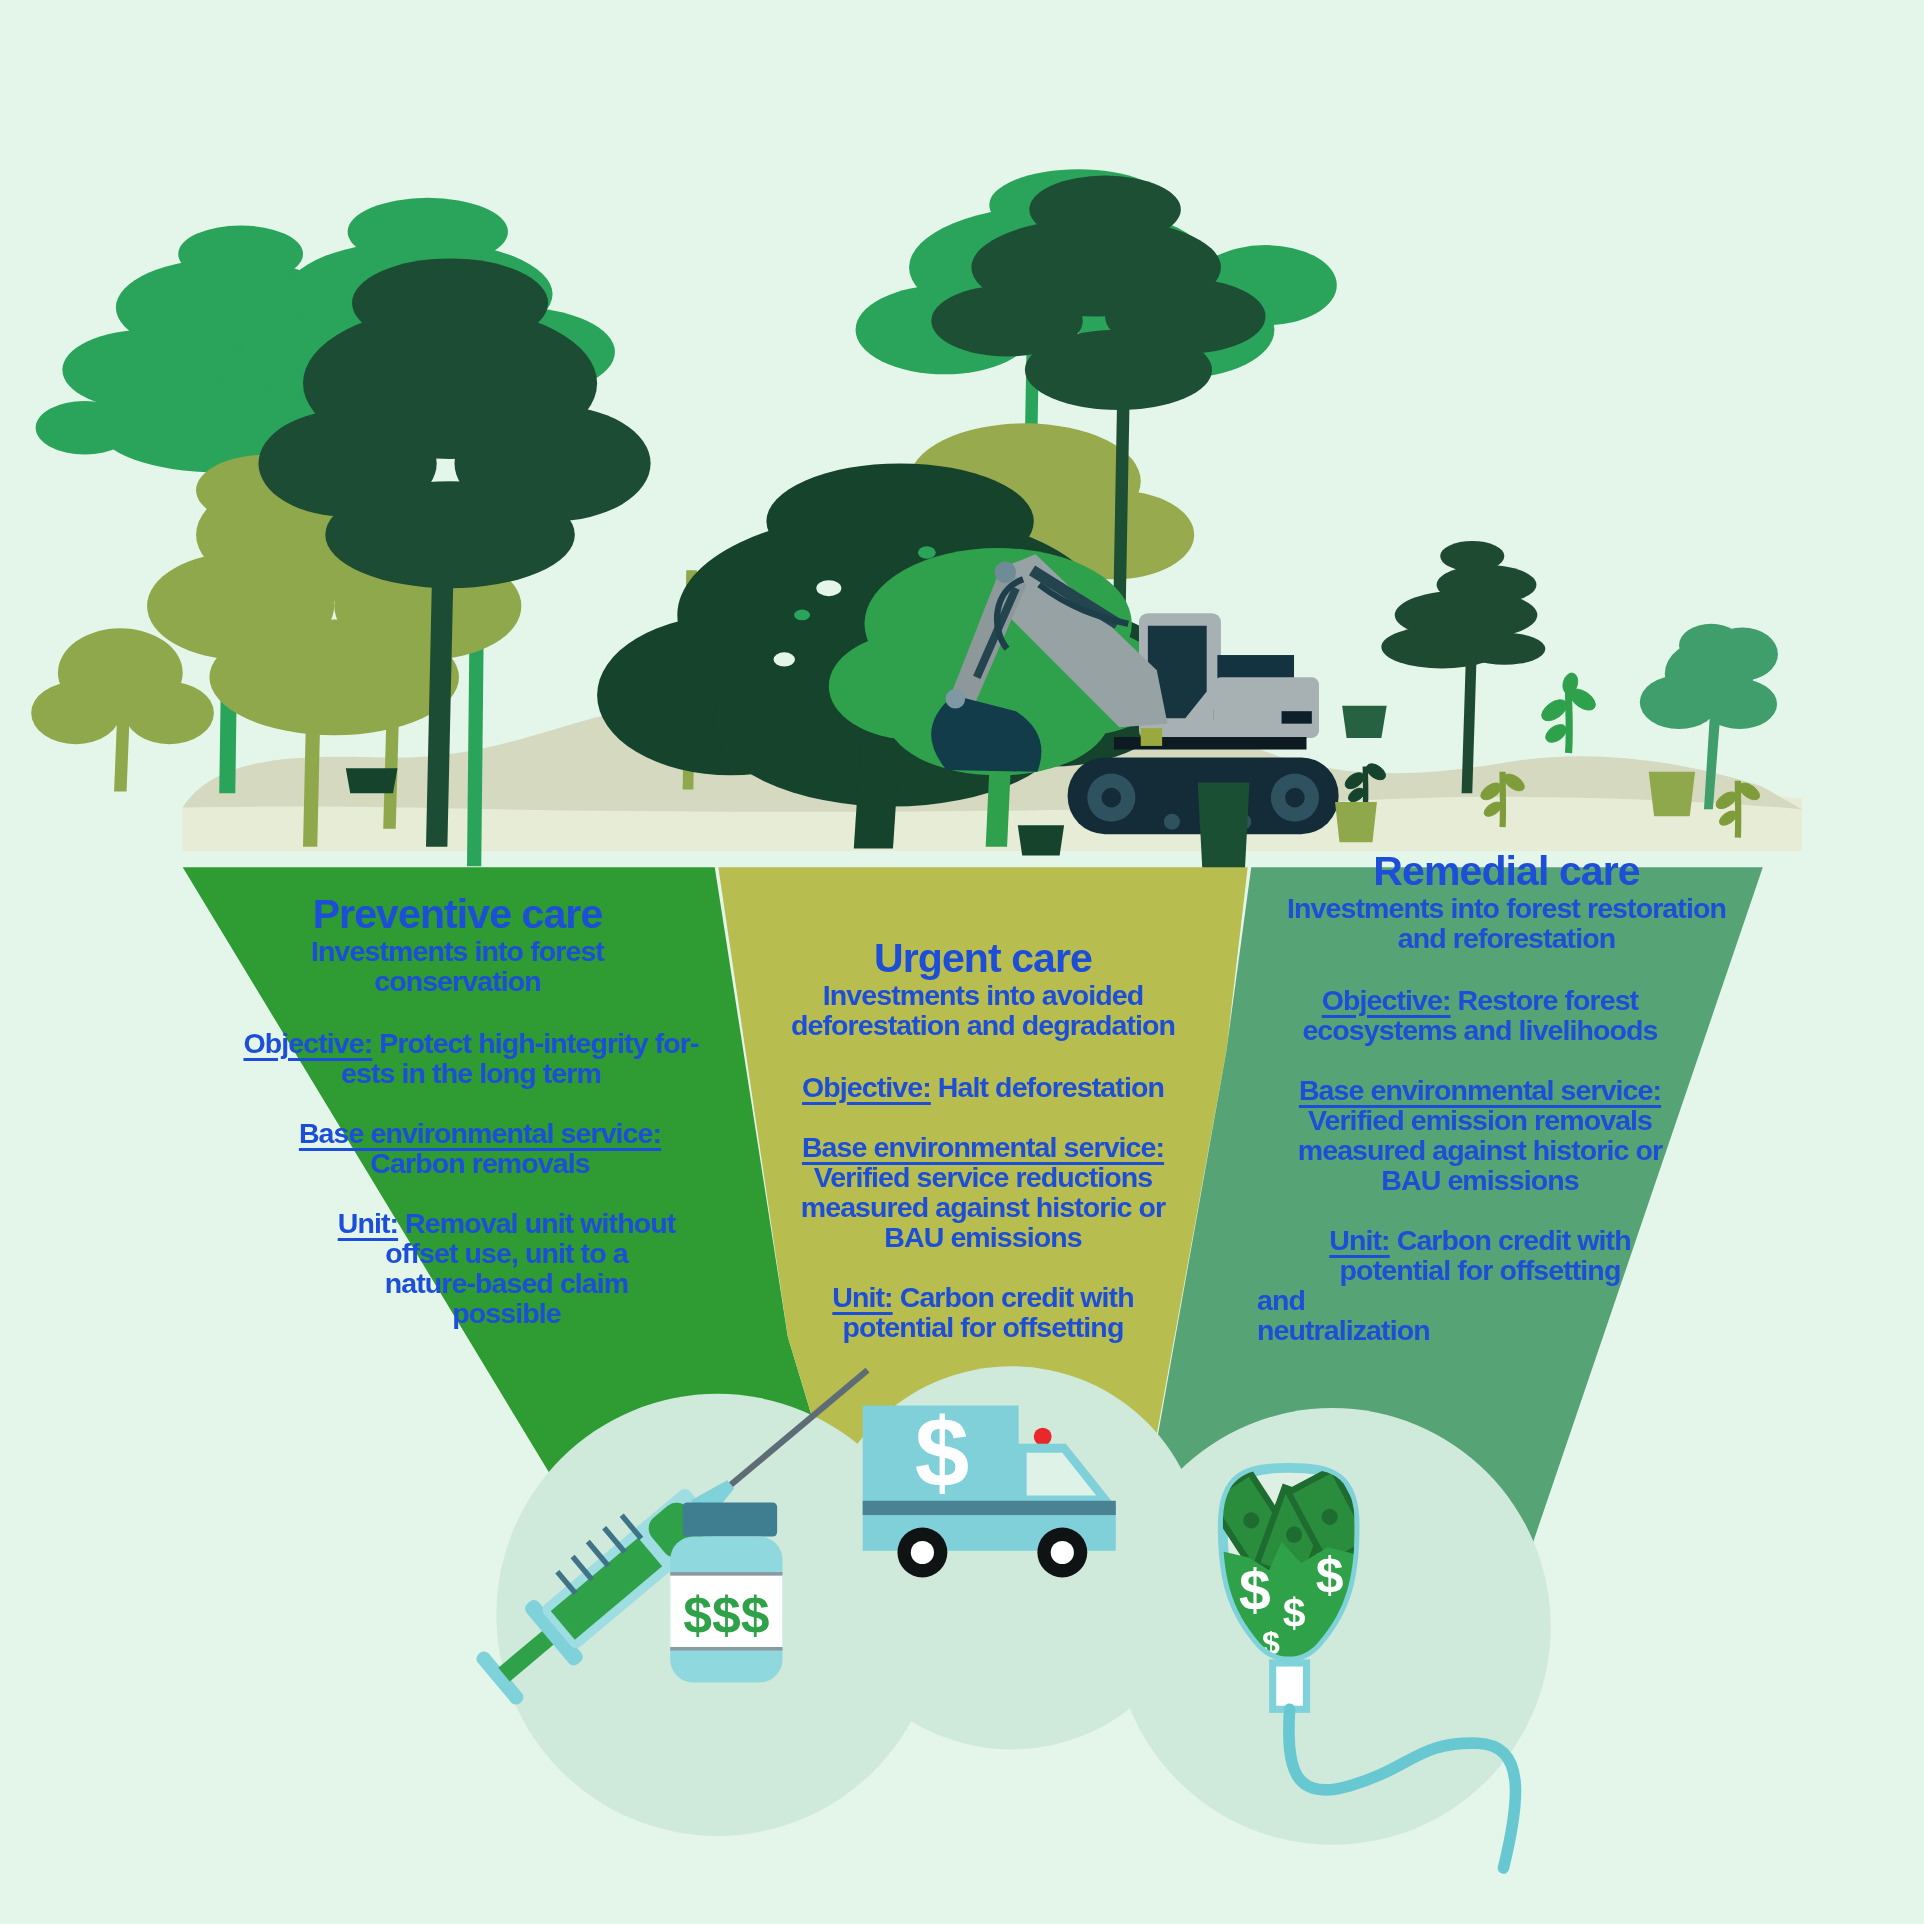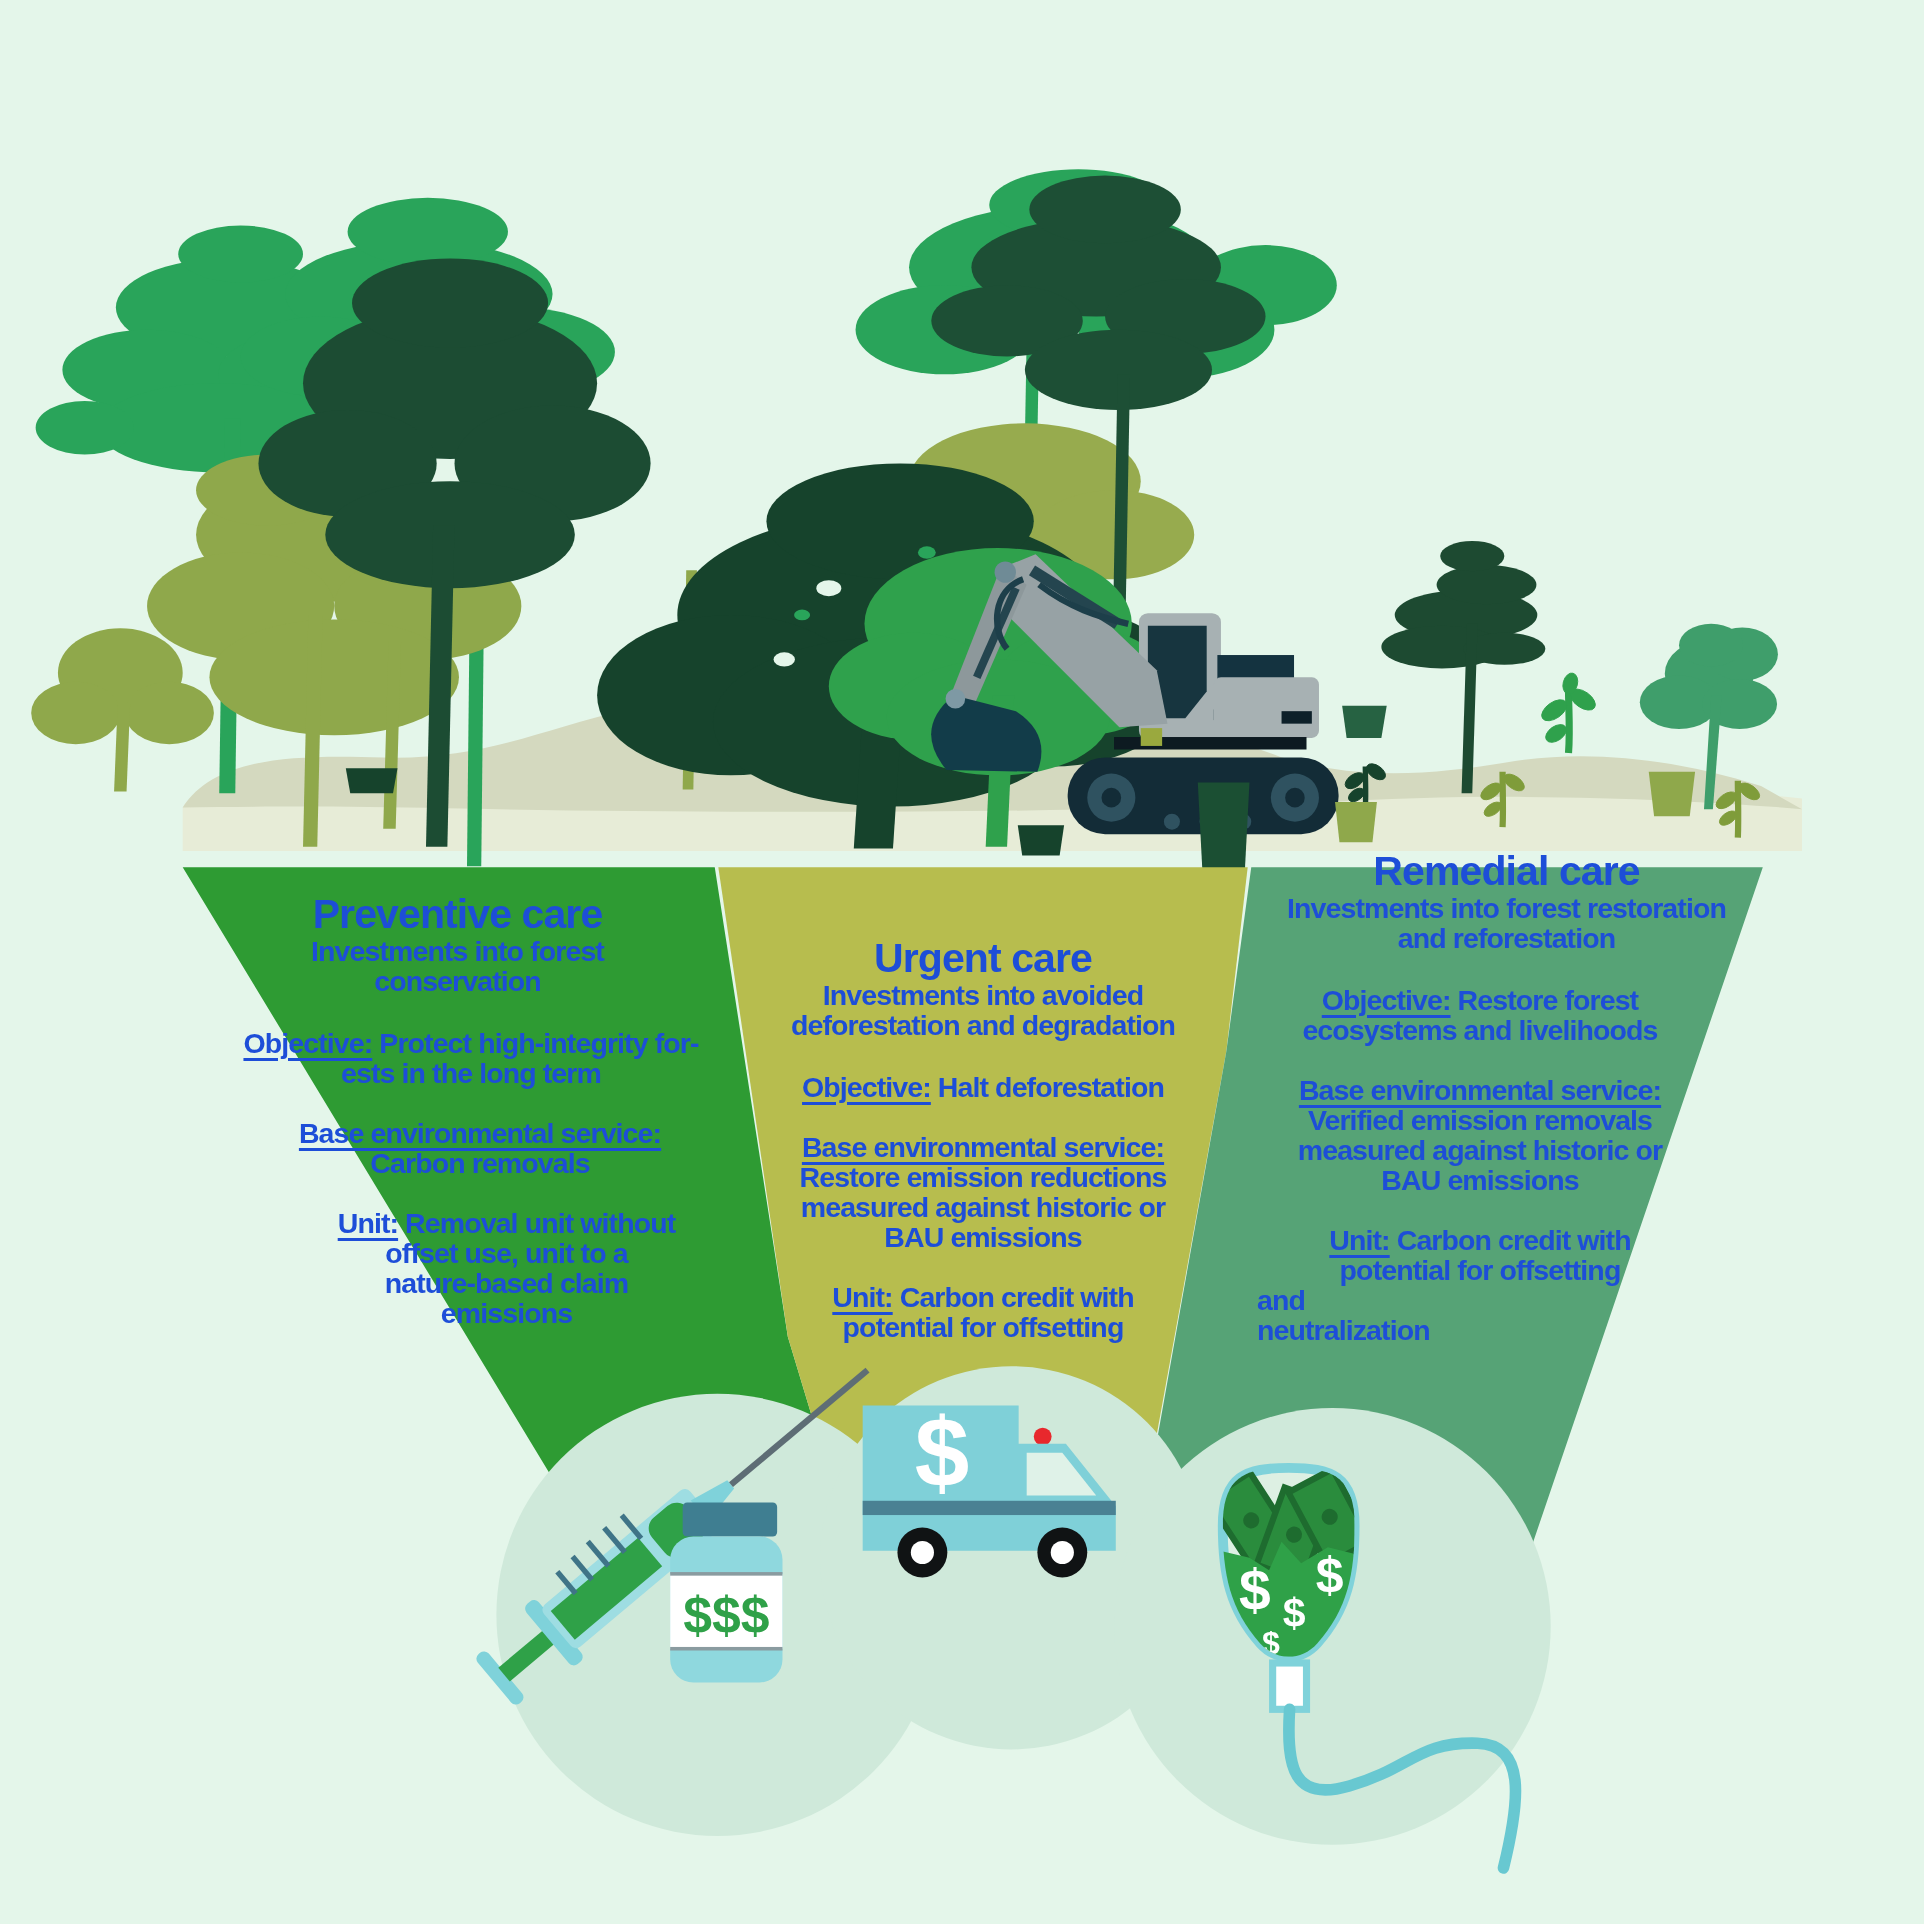--- a/index.html
+++ b/index.html
@@ -319,36 +319,36 @@
     <span class="tline">ests in the long term</span>
   </div>
   <div class="sec svc">
     <span class="tline"><span class="lbl">Base environmental service:</span></span>
     <span class="tline">Carbon removals</span>
   </div>
   <div class="sec unit">
     <span class="tline"><span class="lbl">Unit:</span><span> Removal unit without</span></span>
     <span class="tline">offset use, unit to a</span>
     <span class="tline">nature-based claim</span>
-    <span class="tline">emissions</span>
+    <span class="tline">possible</span>
   </div>
 </div>
 
 <div class="panel-text" id="p1" style="left:760px;top:937px;width:446px;">
   <div class="pt-title">Urgent care</div>
   <div class="pt-sub">
     <span class="tline">Investments into avoided</span>
     <span class="tline">deforestation and degradation</span>
   </div>
   <div class="sec">
     <span class="tline"><span class="lbl">Objective:</span><span> Halt deforestation</span></span>
   </div>
   <div class="sec">
     <span class="tline"><span class="lbl">Base environmental service:</span></span>
-    <span class="tline">Restore emission reductions</span>
+    <span class="tline">Verified service reductions</span>
     <span class="tline">measured against historic or</span>
     <span class="tline">BAU emissions</span>
   </div>
   <div class="sec">
     <span class="tline"><span class="lbl">Unit:</span><span> Carbon credit with</span></span>
     <span class="tline">potential for offsetting</span>
   </div>
 </div>
 
 <div class="panel-text" id="p2" style="left:1257px;top:850px;width:499px;">

